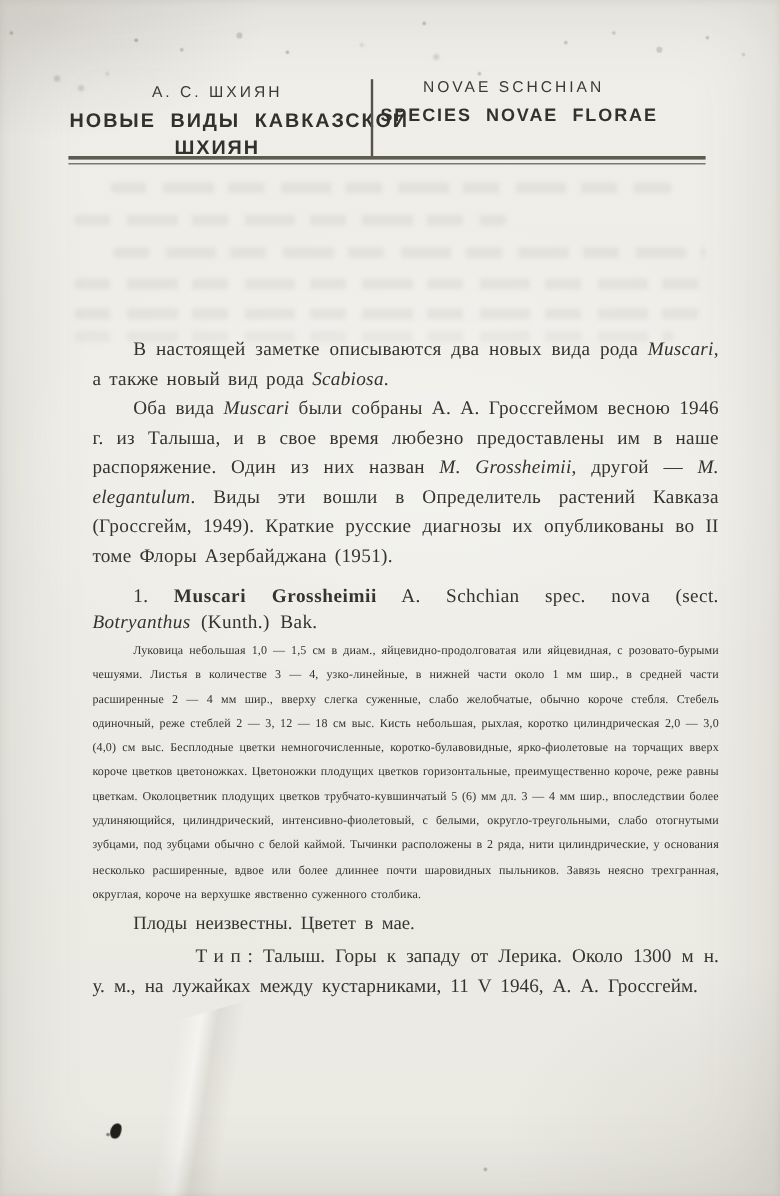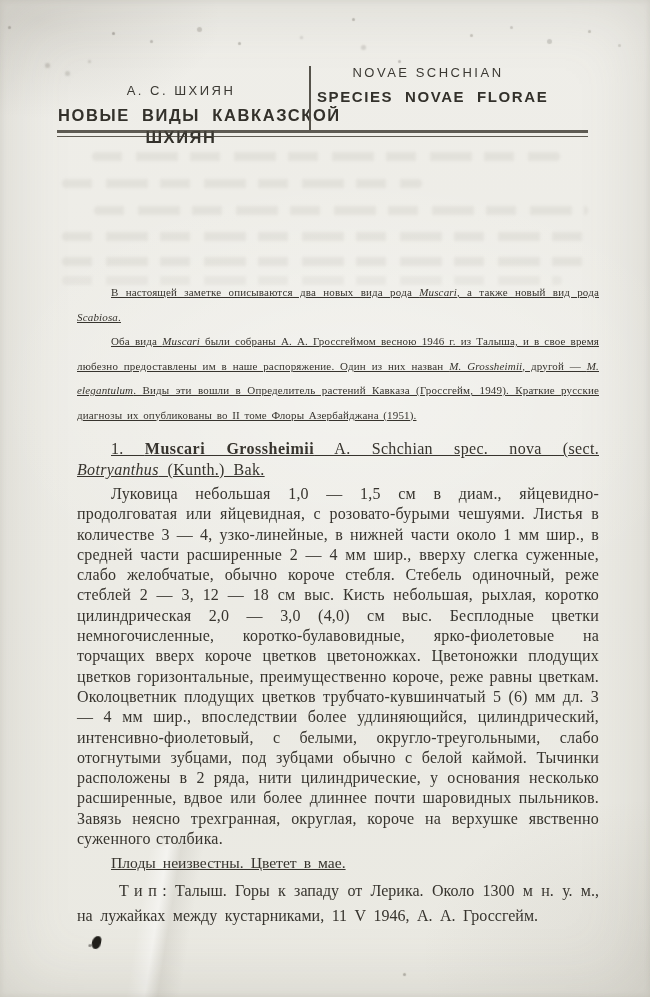--- a/index.html
+++ b/index.html
@@ -22,21 +22,21 @@
       radial-gradient(ellipse 500px 300px at 55% 40%, rgba(255,255,255,.35), transparent 75%),
       linear-gradient(#efeee9, #eae9e2);
   }
   .page::after{
     content:"";position:absolute;inset:0;pointer-events:none;
     box-shadow:inset 0 0 70px rgba(110,104,92,.20), inset 0 0 6px rgba(125,120,108,.14);
   }
 
   
   .col{position:absolute;text-align:center;line-height:21px;}
-  .col-left{left:58px;top:80px;width:246px;}
+  .col-left{left:58px;top:66px;width:246px;}
   .col-right{left:317px;top:62px;width:222px;}
   .author{
     font-family:"Liberation Sans",sans-serif;
     font-size:13px;font-weight:400;letter-spacing:2.5px;
     color:#3b3933;margin-bottom:3px;white-space:nowrap;
   }
   .mast-title{
     font-family:"Liberation Sans",sans-serif;
     font-weight:700;letter-spacing:1.6px;word-spacing:6px;
     color:#33312b;white-space:nowrap;
@@ -50,31 +50,31 @@
     border-bottom:1px solid var(--rule);
     opacity:.85;
   }
 
   
   .article{
     position:absolute;left:77px;top:280px;width:522px;
     text-align:justify;
   }
   .para{margin:0;}
-  .intro{font-size:11px;line-height:24.5px;text-indent:34px;word-spacing:.15em;letter-spacing:.015em;text-decoration:underline;}
+  .intro{font-size:16px;line-height:24.5px;text-indent:34px;word-spacing:.15em;letter-spacing:.015em;}
   .heading{
     font-size:16px;line-height:21px;margin-top:11px;
-    text-indent:34px;word-spacing:.28em;letter-spacing:.02em;text-decoration:underline;
+    text-indent:34px;word-spacing:.28em;letter-spacing:.02em;
   }
-  .desc{font-size:16px;line-height:20.3px;margin-top:4px;text-indent:34px;word-spacing:.08em;letter-spacing:.012em;}
-  .phen{font-size:15.6px;line-height:21px;margin-top:3px;text-indent:34px;word-spacing:.2em;text-decoration:underline;}
+  .desc{font-size:10px;line-height:20.3px;margin-top:4px;text-indent:34px;word-spacing:.08em;letter-spacing:.012em;}
+  .phen{font-size:15.6px;line-height:21px;margin-top:3px;text-indent:34px;word-spacing:.2em;}
   .type{font-size:16px;line-height:24.5px;margin-top:6px;text-indent:42px;word-spacing:.22em;}
   .it{font-style:italic;}
   .bd{font-weight:700;letter-spacing:.03em;}
-  .lsp{letter-spacing:.35em;}
+  .lsp{letter-spacing:.35em;margin-left:44px;}
 
   
   .specks{
     position:absolute;left:0;top:0;width:3px;height:3px;border-radius:50%;
     background:transparent;pointer-events:none;
     box-shadow:
       112px 32px 1px 0 rgba(72,66,56,.35),
       150px 40px 1px 0 rgba(72,66,56,.28),
       198px 28px 1px 1px rgba(72,66,56,.22),
       238px 42px 1px 0 rgba(72,66,56,.30),

